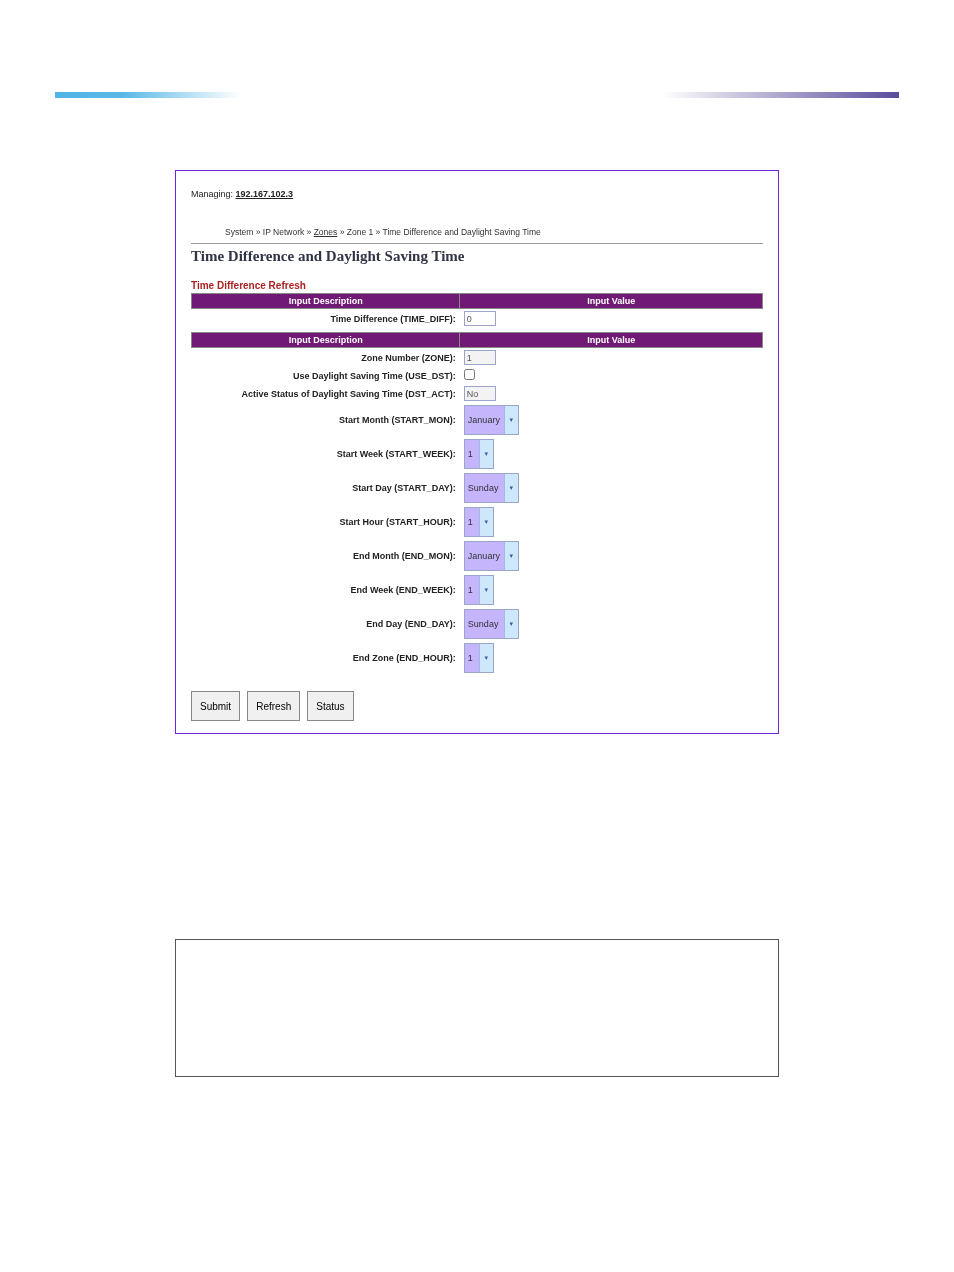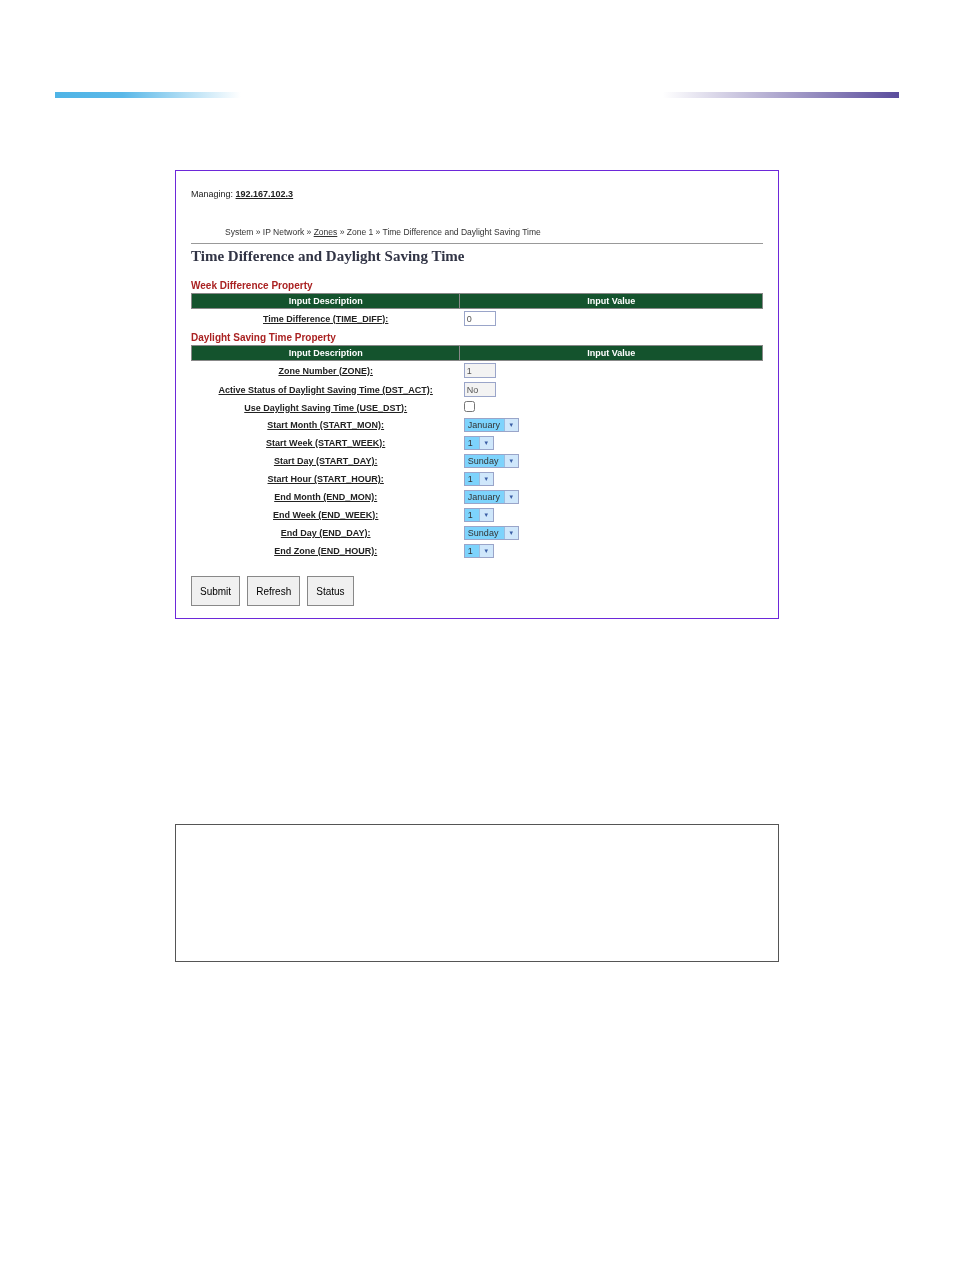--- a/index.html
+++ b/index.html
@@ -63,21 +63,21 @@
     font-weight: bold;
     color: #AA2222;
     margin: 4px 0 2px 0;
   }
   .prop-table {
     width: 100%;
     border-collapse: collapse;
     margin-bottom: 4px;
   }
   .prop-table .header-row {
-    background: #14532d;
+    background: #701a75;
     color: #fff;
   }
   .prop-table .header-row td {
     border: 1px solid #888;
     padding: 2px 4px;
     font-size: 9px;
     font-weight: bold;
   }
   .prop-table .header-row td.desc {
     text-align: center;
@@ -87,25 +87,24 @@
   }
   .prop-table td.desc-col {
     width: 47%;
   }
   .prop-table tr.data-row td {
     padding: 2px 4px;
     font-size: 9px;
     vertical-align: middle;
   }
   .prop-table tr.data-row td.label-cell {
-    text-align: center;
+    text-align: right;
     font-weight: bold;
     color: #222;
     white-space: nowrap;
-    text-decoration: underline;
   }
   .prop-table tr.data-row td.input-cell {
     text-align: left;
   }
   input[type="text"].small {
     font-size: 9px;
     height: 13px;
     width: 26px;
     border: 1px solid #9aa5c9;
     padding: 0 2px;
@@ -116,22 +115,22 @@
   }
   input[type="checkbox"].chk {
     width: 11px;
     height: 11px;
     margin: 0;
   }
   .dropdown {
     display: inline-flex;
     align-items: center;
     border: 1px solid #9aa5c9;
-    height: 14px;
-    background: #7dd3fc;
+    height: 30px;
+    background: #c4b5fd;
     font-size: 9px;
     color: #333;
     padding: 0 0 0 3px;
     position: relative;
     box-sizing: border-box;
   }
   .dropdown.wide { width: 55px; }
   .dropdown.narrow { width: 30px; }
   .dropdown .dd-value {
     flex: 1;
@@ -182,56 +181,55 @@
       <span>Managing:</span>
       <span class="ip">192.167.102.3</span>
     </div>
 
     <div class="breadcrumb" id="breadcrumb"><span>System</span><span> » </span><span>IP Network</span><span> » </span><span class="link">Zones</span><span> » </span><span>Zone 1</span><span> » </span><span>Time Difference and Daylight Saving Time</span></div>
 
     <hr class="hr-top">
 
     <h1 class="page-title">Time Difference and Daylight Saving Time</h1>
 
-    <div class="section-title">Week Difference Property</div>
+    <div class="section-title">Time Difference Refresh</div>
     <table class="prop-table">
       <tbody>
           <tr class="header-row">
         <td class="desc desc-col">Input Description</td>
         <td class="val">Input Value</td>
       </tr>
       </tbody>
         <tbody id="timeDiffBody">
           <tr class="data-row">
             <td class="label-cell">Time Difference (TIME_DIFF):</td>
             <td class="input-cell"><input type="text" class="small" value="0" style=""></td>
           </tr>
         </tbody>
     </table>
 
-    <div class="section-title">Daylight Saving Time Property</div>
     <table class="prop-table">
       <tbody>
           <tr class="header-row">
         <td class="desc desc-col">Input Description</td>
         <td class="val">Input Value</td>
       </tr>
       </tbody>
         <tbody id="dstBody">
           <tr class="data-row">
             <td class="label-cell">Zone Number (ZONE):</td>
             <td class="input-cell"><input type="text" class="small disabled" disabled="" value="1" style=""></td>
           </tr>
           <tr class="data-row">
+            <td class="label-cell">Use Daylight Saving Time (USE_DST):</td>
+            <td class="input-cell"><input type="checkbox" class="chk" style=""></td>
+          </tr>
+          <tr class="data-row">
             <td class="label-cell">Active Status of Daylight Saving Time (DST_ACT):</td>
             <td class="input-cell"><input type="text" class="small disabled" disabled="" value="No" style=""></td>
-          </tr>
-          <tr class="data-row">
-            <td class="label-cell">Use Daylight Saving Time (USE_DST):</td>
-            <td class="input-cell"><input type="checkbox" class="chk" style=""></td>
           </tr>
           <tr class="data-row">
             <td class="label-cell">Start Month (START_MON):</td>
             <td class="input-cell"><span class="dropdown wide">
                 <span class="dd-value">January</span>
                 <span class="dd-arrow">▾</span>
               </span></td>
           </tr>
           <tr class="data-row">
             <td class="label-cell">Start Week (START_WEEK):</td>

